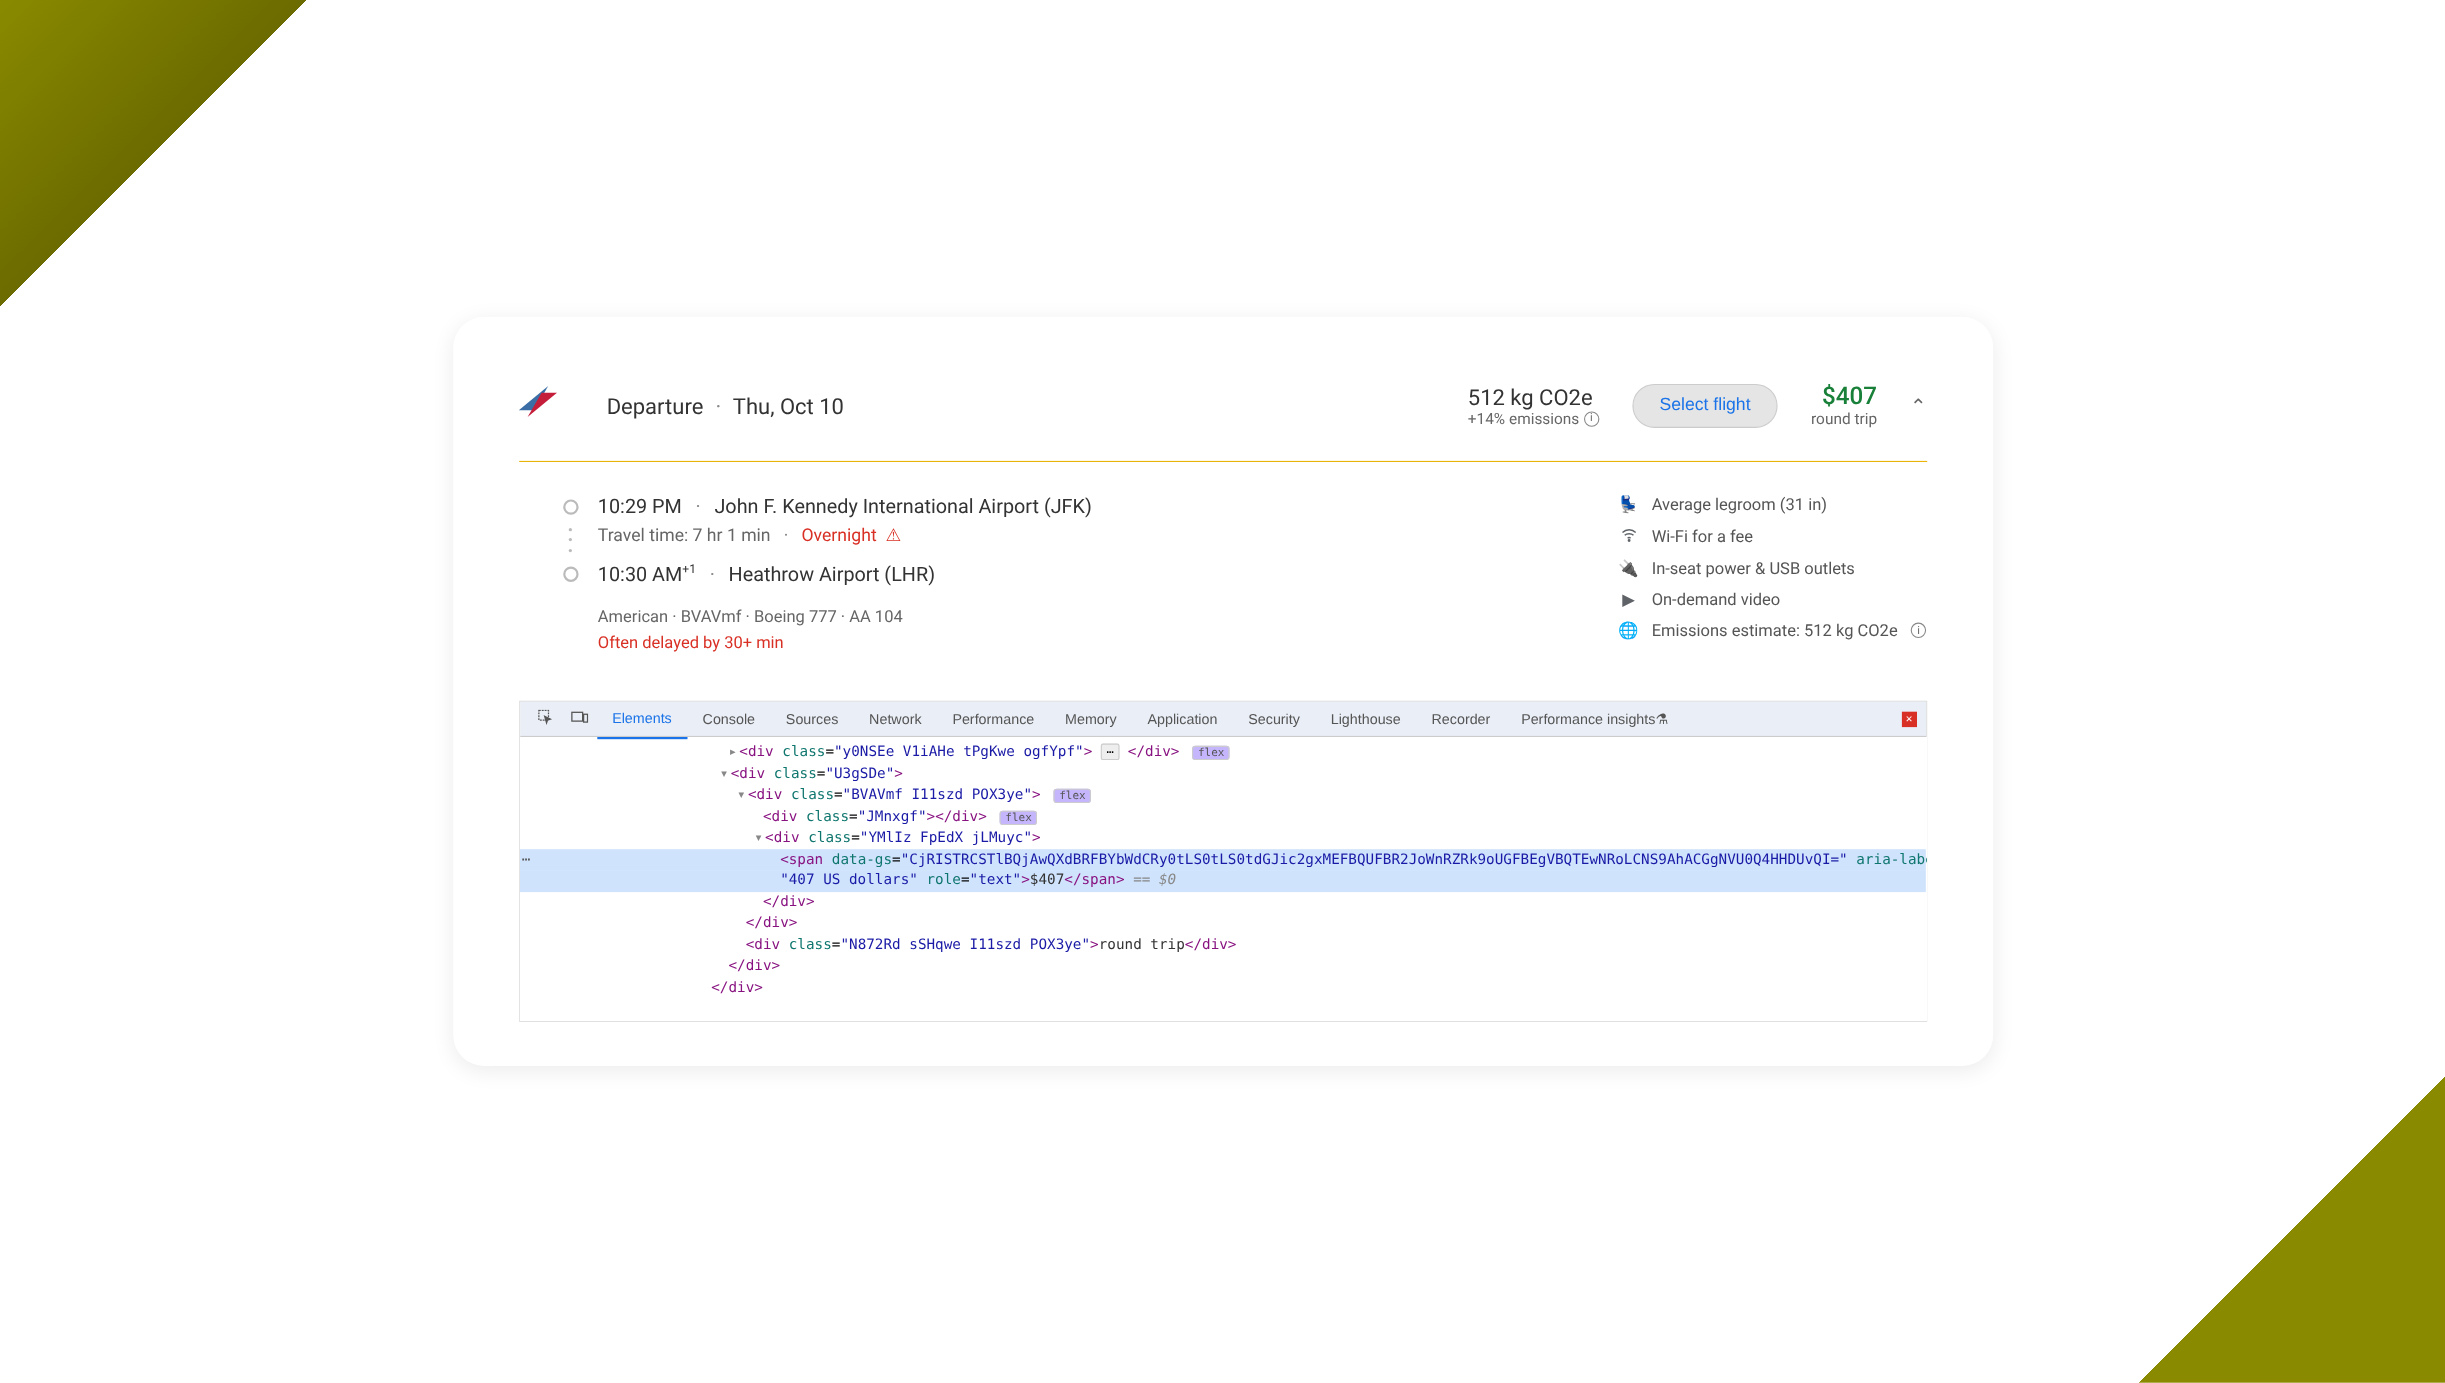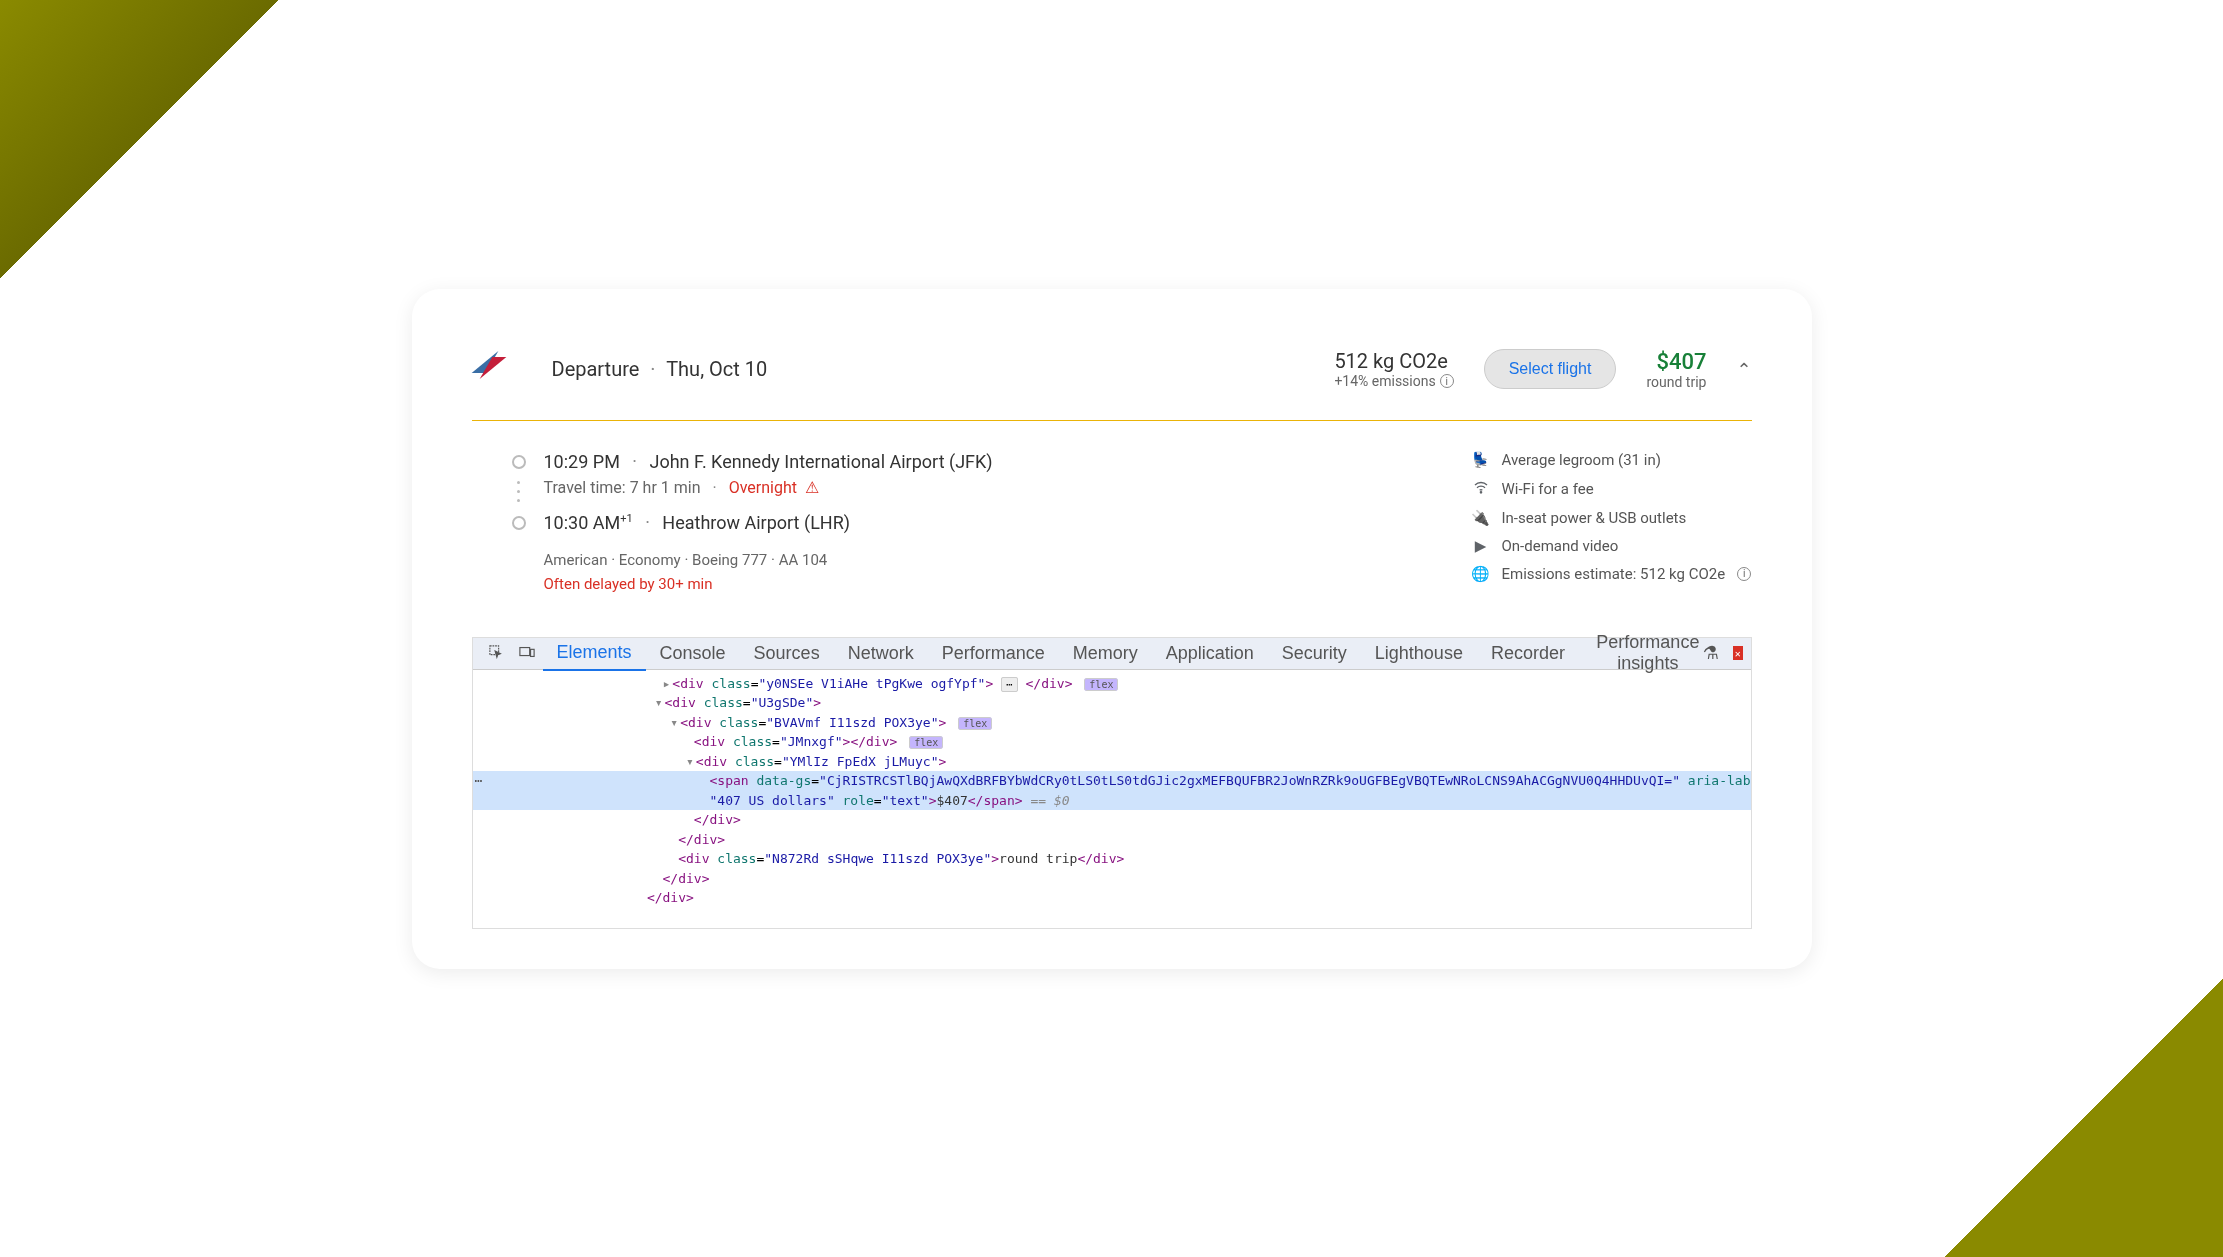--- a/index.html
+++ b/index.html
@@ -129,22 +129,21 @@
 }
 .dt-icon-btn { padding: 0 8px; color: #555; cursor: pointer; }
 .dt-tab {
   padding: 0 14px;
   height: 36px;
   display: flex;
   align-items: center;
   color: #555;
   cursor: pointer;
   font-family: -apple-system, sans-serif;
-  font-size: 18px;
-  text-align: center;
+  font-size: 13px;
 }
 .dt-tab.active { color: #1a73e8; border-bottom: 2px solid #1a73e8; }
 .dt-close { margin-left: auto; background: #d93025; color: #fff; width: 14px; height: 14px; font-size: 10px; display: flex; align-items: center; justify-content: center; cursor: pointer; }
 .dt-body { background: #fff; padding: 4px 0 20px 0; overflow-x: auto; }
 .ln { white-space: pre; line-height: 1.5; padding: 0 10px; }
 .ln.highlighted { background: #cfe3fc; position: relative; }
 .ellipsis-marker { position: absolute; left: 2px; color: #555; }
 .tag { color: #881280; }
 .attr-name { color: #0f766e; }
 .attr-val { color: #1a1aa6; }
@@ -215,21 +214,21 @@
         <div class="circle"></div>
         <div class="leg-text">
           <span>10:30 AM</span><span class="sup">+1</span>
           <span class="sep-dot">·</span>
           <span>Heathrow Airport (LHR)</span>
         </div>
       </div>
 
       <div class="meta">
         <span>American</span> ·
-        <span>Economy</span> ·
+        <span>BVAVmf</span> ·
         <span>Boeing 777</span> ·
         <span>AA 104</span>
       </div>
       <div class="delayed">Often delayed by 30+ min</div>
     </div>
 
     <div class="amenities">
       <div class="amenity-row">
         <span class="amenity-icon">💺</span>
         <span>Average legroom (31 in)</span>

